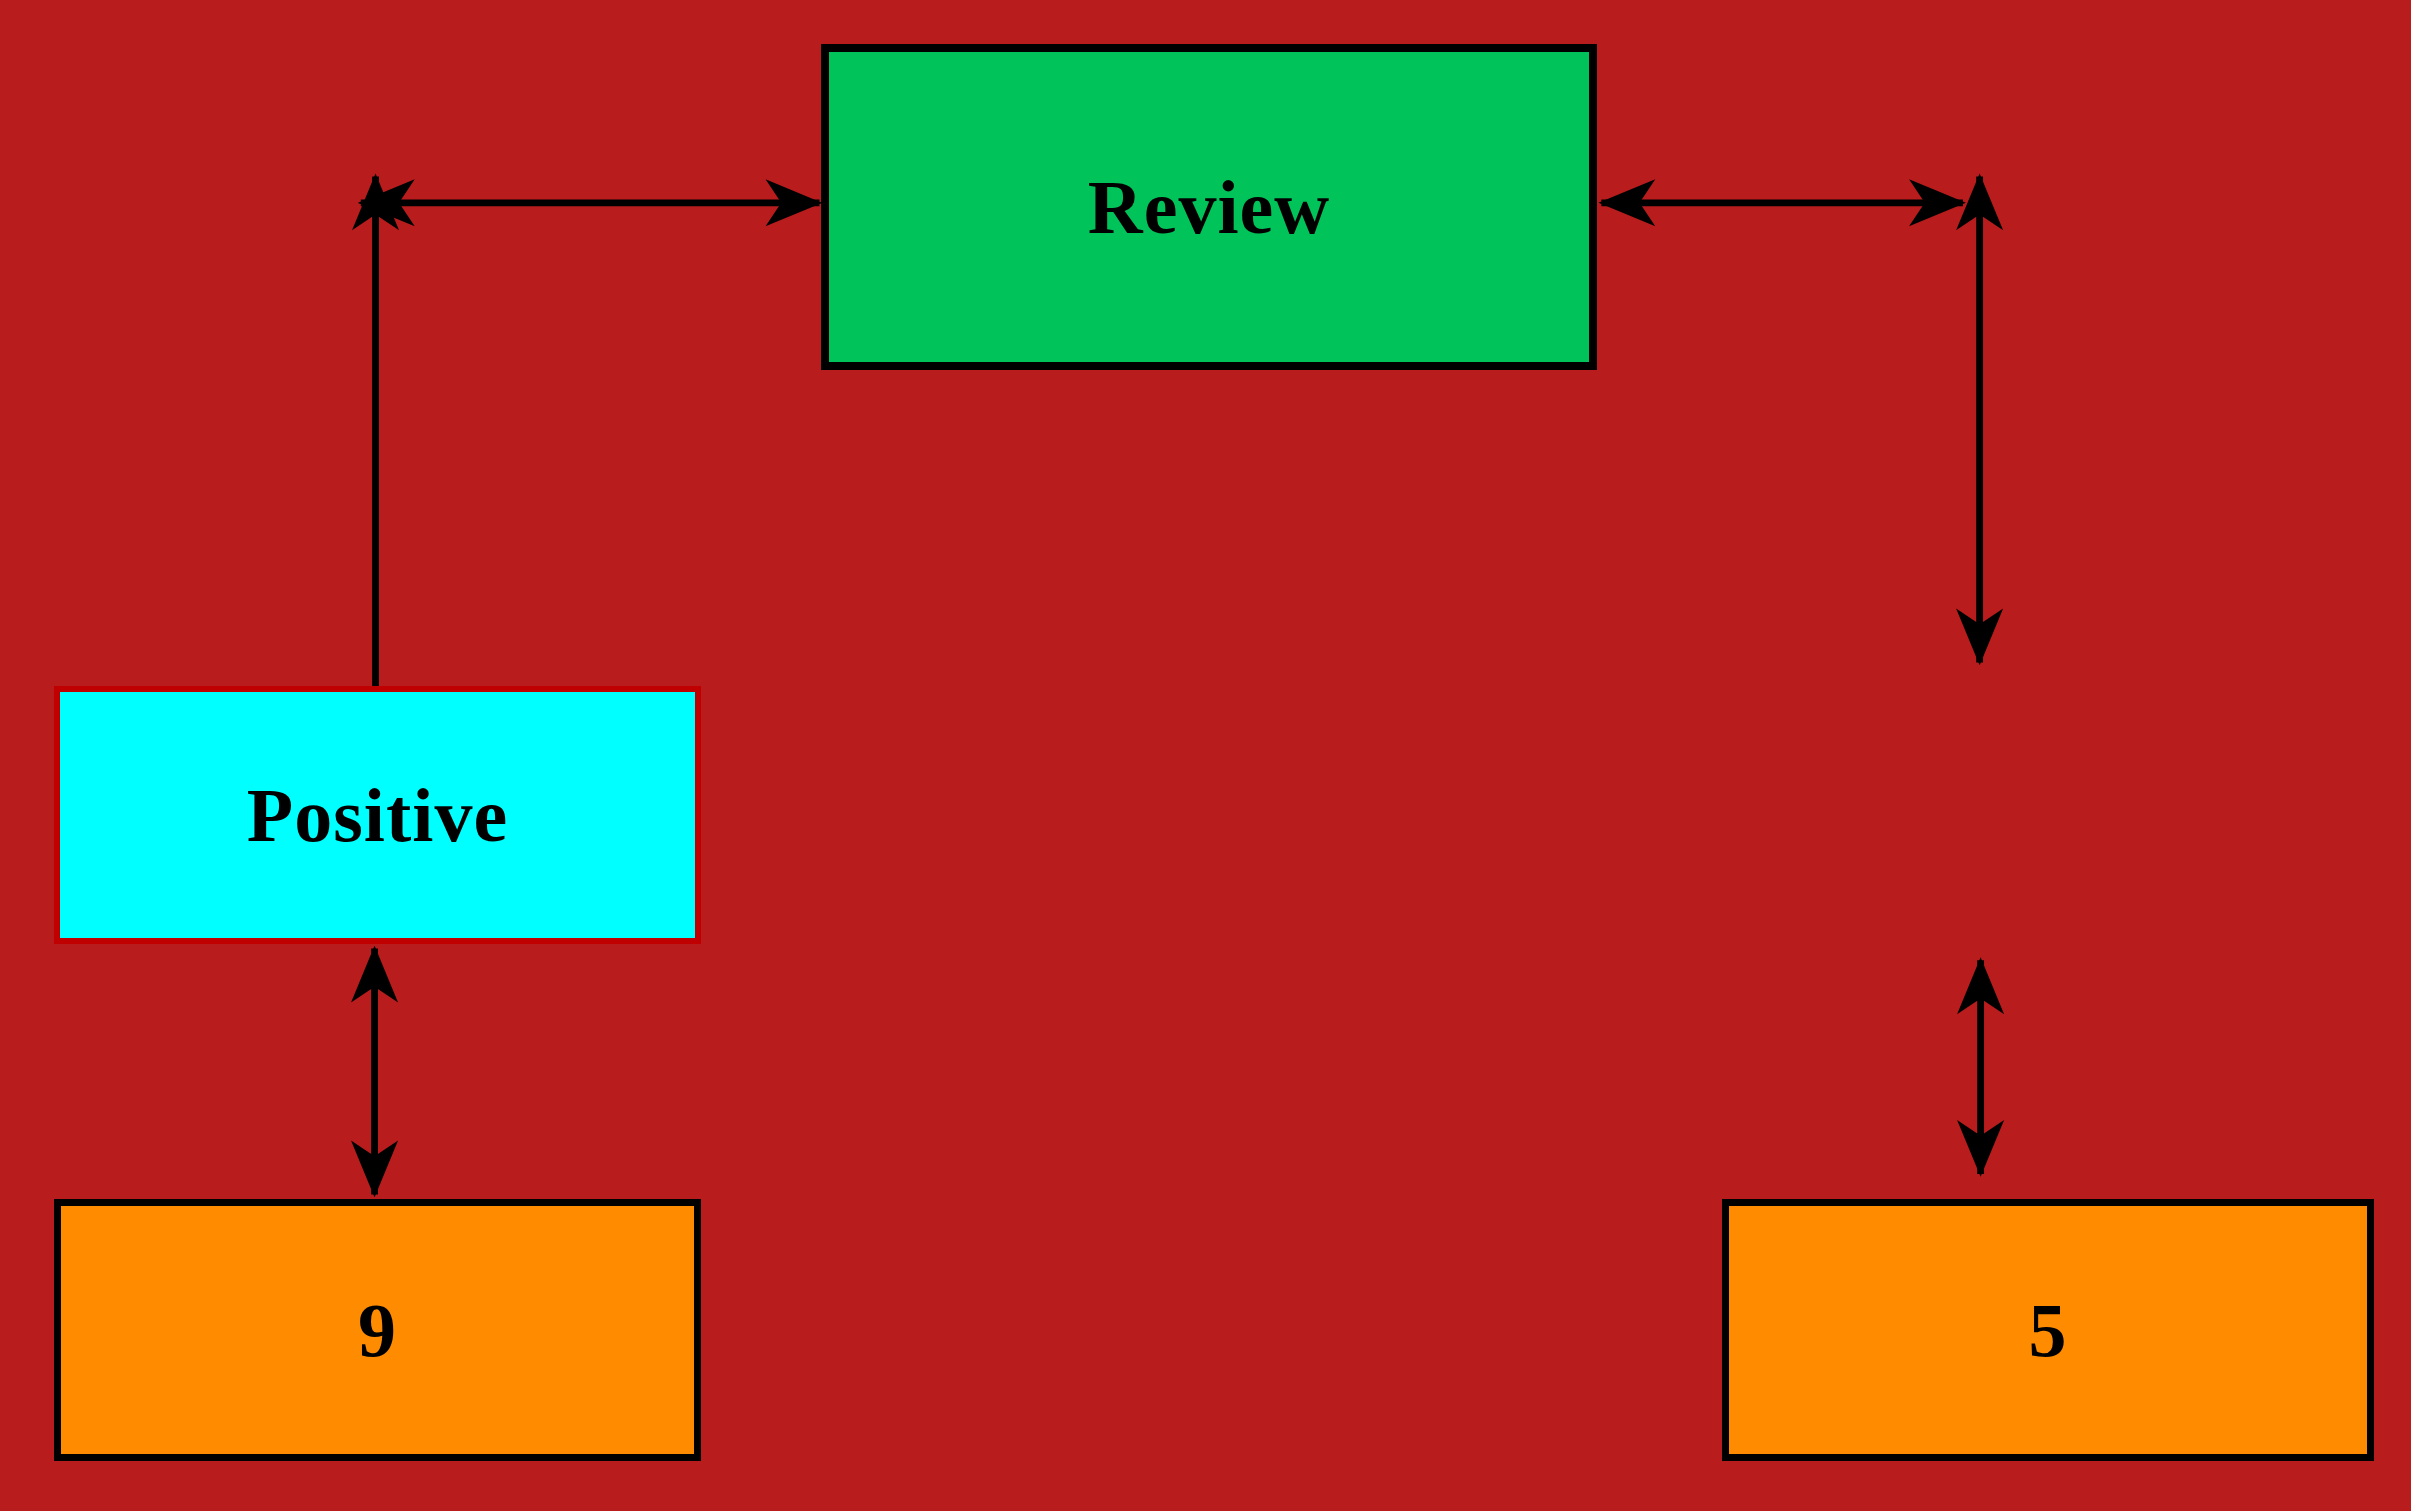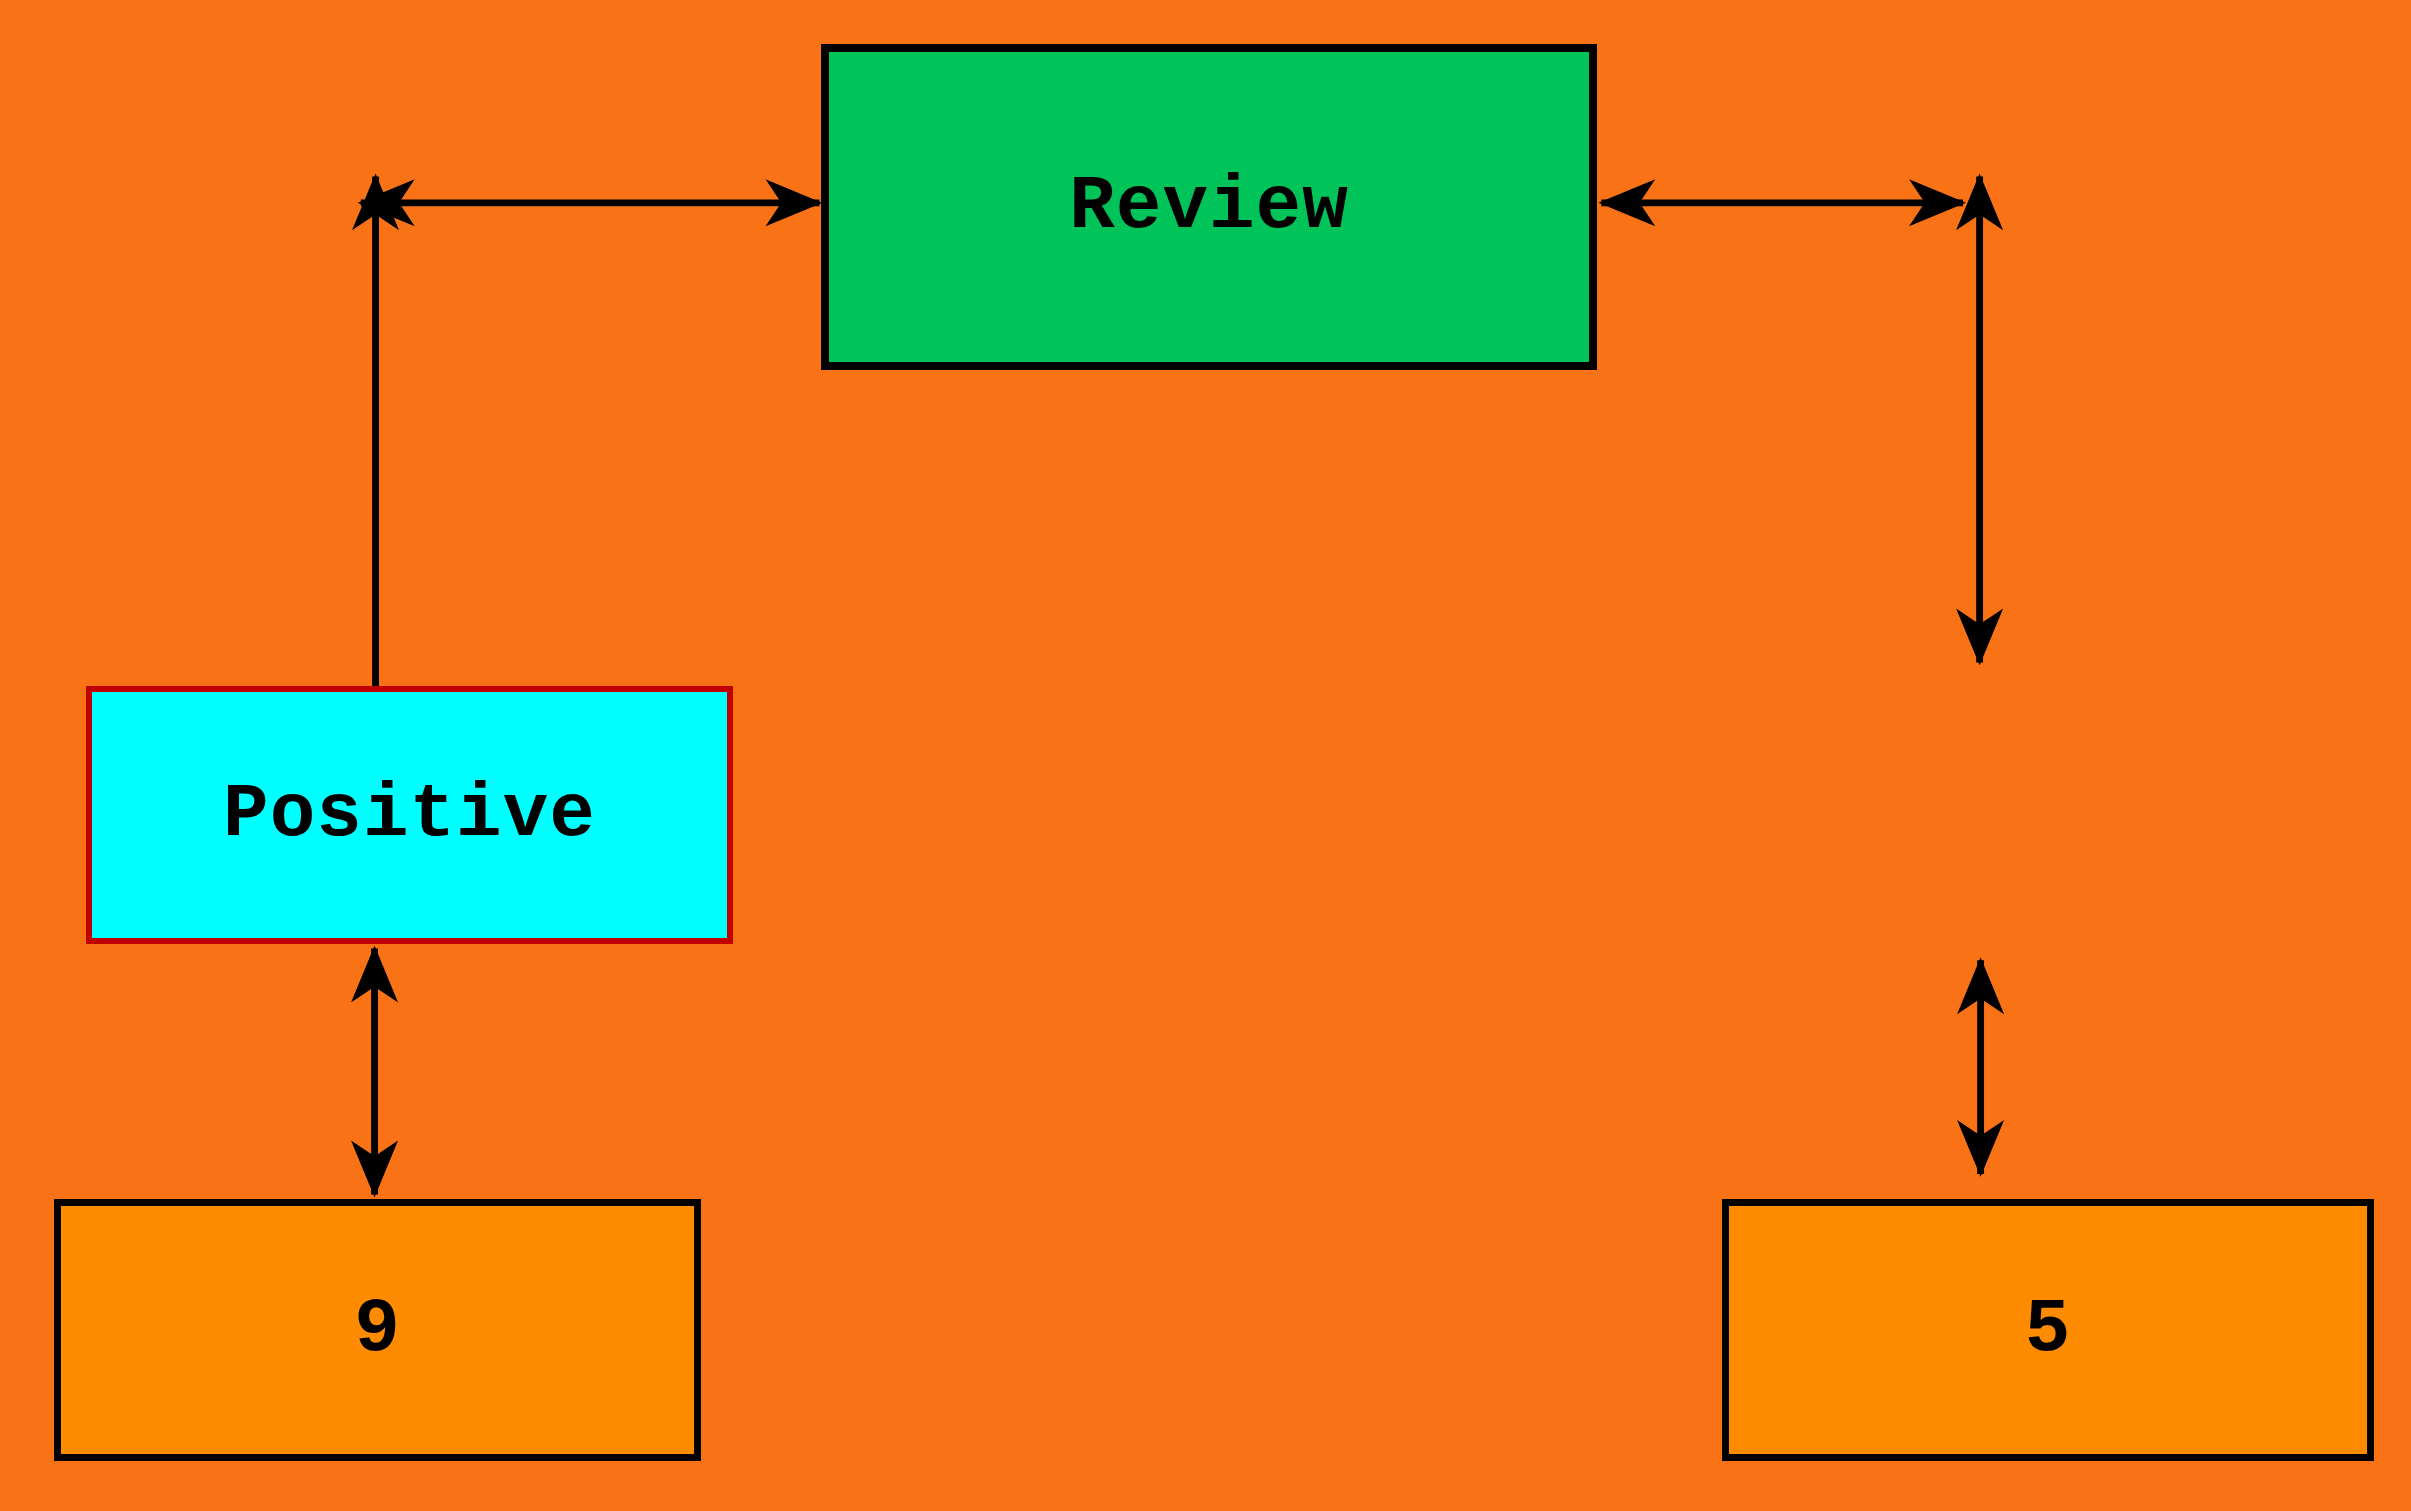--- a/index.html
+++ b/index.html
@@ -1,21 +1,21 @@
 <!DOCTYPE html>
 <html><head>
 <meta charset="utf-8">
 <style>
   html,body{margin:0;padding:0;background:#ffffff;}
   .canvas{
     position:relative;
     width:2411px;
     height:1511px;
-    background:#f97316;
-    font-family:Liberation Mono, monospace;
+    background:#b91c1c;
+    font-family:Liberation Serif, serif;
     overflow:hidden;
   }
   .edges{
     position:absolute;
     left:0;top:0;
     width:2411px;height:1511px;
     pointer-events:none;
   }
   .edges line{
     stroke:currentColor;
@@ -33,21 +33,21 @@
   .node .label{
     font-weight:bold;
     font-size:76px;
     color:#000000;
     letter-spacing:1px;
     line-height:1;
     text-align:center;
     user-select:none;
   }
   .node-review  {left:821px;  top:44px;   width:776px; height:326px; border-width:8.8px;}
-  .node-positive{left:54px;   top:686px;  width:647px; height:258px; border-width:6.9px;margin-left:32px;}
+  .node-positive{left:54px;   top:686px;  width:647px; height:258px; border-width:6.9px;}
   .node-negative{left:1722px; top:683px;  width:652px; height:260px; border-width:6.9px;}
   .node-nine    {left:54px;   top:1199px; width:647px; height:262px;}
   .node-five    {left:1722px; top:1199px; width:652px; height:262px;}
 </style>
 </head>
 <body>
 
 <div class="canvas">
 
   <svg class="edges" viewBox="0 0 2460 1542" style="color: rgb(0, 0, 0);">

